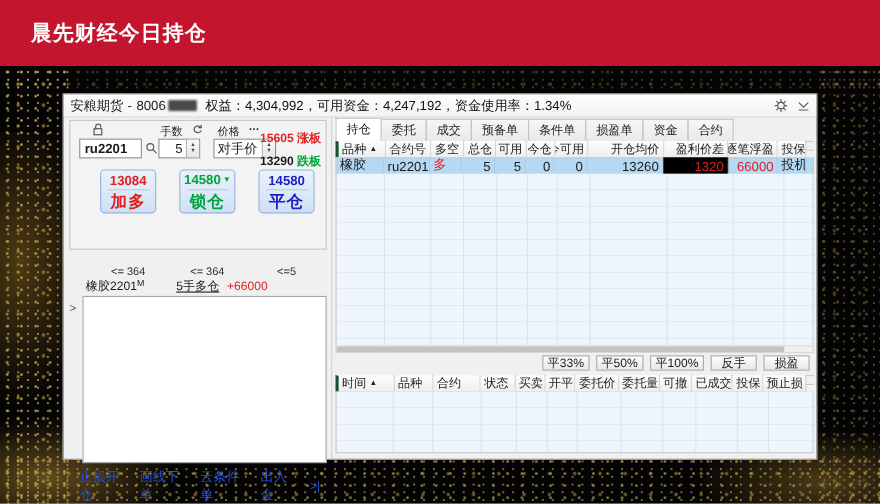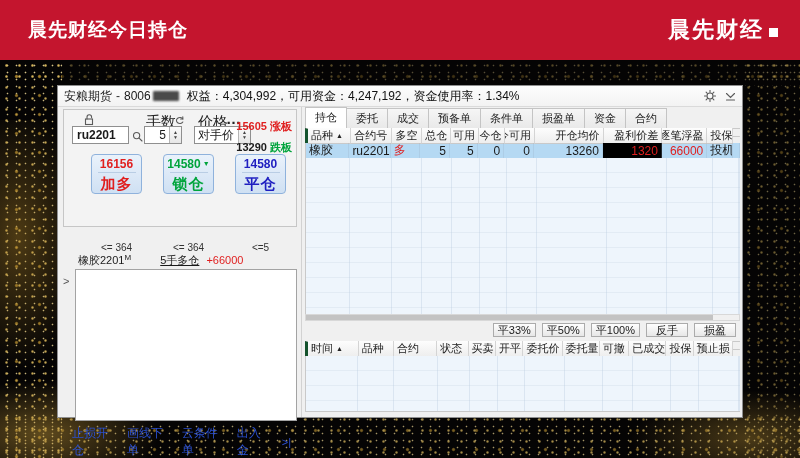--- a/index.html
+++ b/index.html
@@ -40,21 +40,21 @@
   .titlebar .sep{margin:0 4px;color:#333;}
   .masked{display:inline-block;width:26px;height:10px;background:#4a4a4a;border-radius:1px;
           filter:blur(1px);margin-left:2px;vertical-align:middle;}
   .tb-stats{margin-left:8px;color:#111;}
   .tb-icons{margin-left:auto;display:flex;align-items:center;gap:9px;}
   .tb-icons svg{display:block;}
   
   .left-panel{position:absolute;left:0;top:21px;width:243px;bottom:0;}
   .order-box{position:absolute;left:5px;top:2px;width:234px;height:118px;
              border:1px solid #c6c6c6;background:#f3f3f3;box-sizing:border-box;}
-  .ob-lbl{position:absolute;font-size:15px;color:#222;white-space:nowrap;}
+  .ob-lbl{position:absolute;font-size:10px;color:#222;white-space:nowrap;}
   .field{position:absolute;background:#fff;border:1px solid #8f8f8f;box-sizing:border-box;
          display:flex;align-items:center;font-size:12px;}
   .contract-field{left:8px;top:16px;width:57px;height:18px;padding-left:4px;font-weight:bold;}
   .spin{position:absolute;border:1px solid #8f8f8f;background:#fff;box-sizing:border-box;
         display:flex;align-items:stretch;height:18px;top:16px;}
   .spin .val{flex:1;display:flex;align-items:center;justify-content:flex-end;padding-right:3px;}
   .spin .arrows{width:11px;border-left:1px solid #b5b5b5;background:linear-gradient(#fafafa,#e6e6e6);
         display:flex;flex-direction:column;align-items:center;justify-content:center;
         font-size:5px;line-height:5px;color:#444;}
   .limitblock{position:absolute;right:4px;top:6px;text-align:right;font-size:11px;line-height:21px;}
@@ -131,24 +131,20 @@
   <div class="spark spark-top"></div>
   <div class="spark spark-left"></div>
   <div class="spark spark-right"></div>
   <div class="spark spark-bottom"></div>
   <div class="glow glow-left"></div>
   <div class="glow glow-bl"></div>
   <div class="glow glow-br"></div>
 
   <div class="banner">
     <div class="ttl">晨先财经今日持仓</div>
-    <div class="brand">
-      <span>晨先财经</span>
-      <span class="dot"></span>
-    </div>
   </div>
 
   <div class="window">
 
     <div class="titlebar">
       <span>安粮期货</span>
       <span class="sep">-</span>
       <span>8006</span>
       <span class="masked"></span>
       <span class="tb-stats">权益：4,304,992，可用资金：4,247,192，资金使用率：1.34%</span>
@@ -227,21 +223,21 @@
             <b class="lim-dn-num">15605</b>
             <b class="lim-up">涨板</b>
           </div>
           <div>
             <b>13290</b>
             <b class="lim-dn">跌板</b>
           </div>
         </div>
 
         <div class="bigbtn" style="left:27px;">
-          <span class="p red">16156</span>
+          <span class="p red">13084</span>
           <span class="hr"></span>
           <span class="l red">加多</span>
         </div>
         <div class="bigbtn" style="left:99px;">
           <span class="p green"><span>14580</span><span class="caret">▼</span></span>
           <span class="hr"></span>
           <span class="l green">锁仓</span>
         </div>
         <div class="bigbtn" style="left:171px;">
           <span class="p blue">14580</span>

